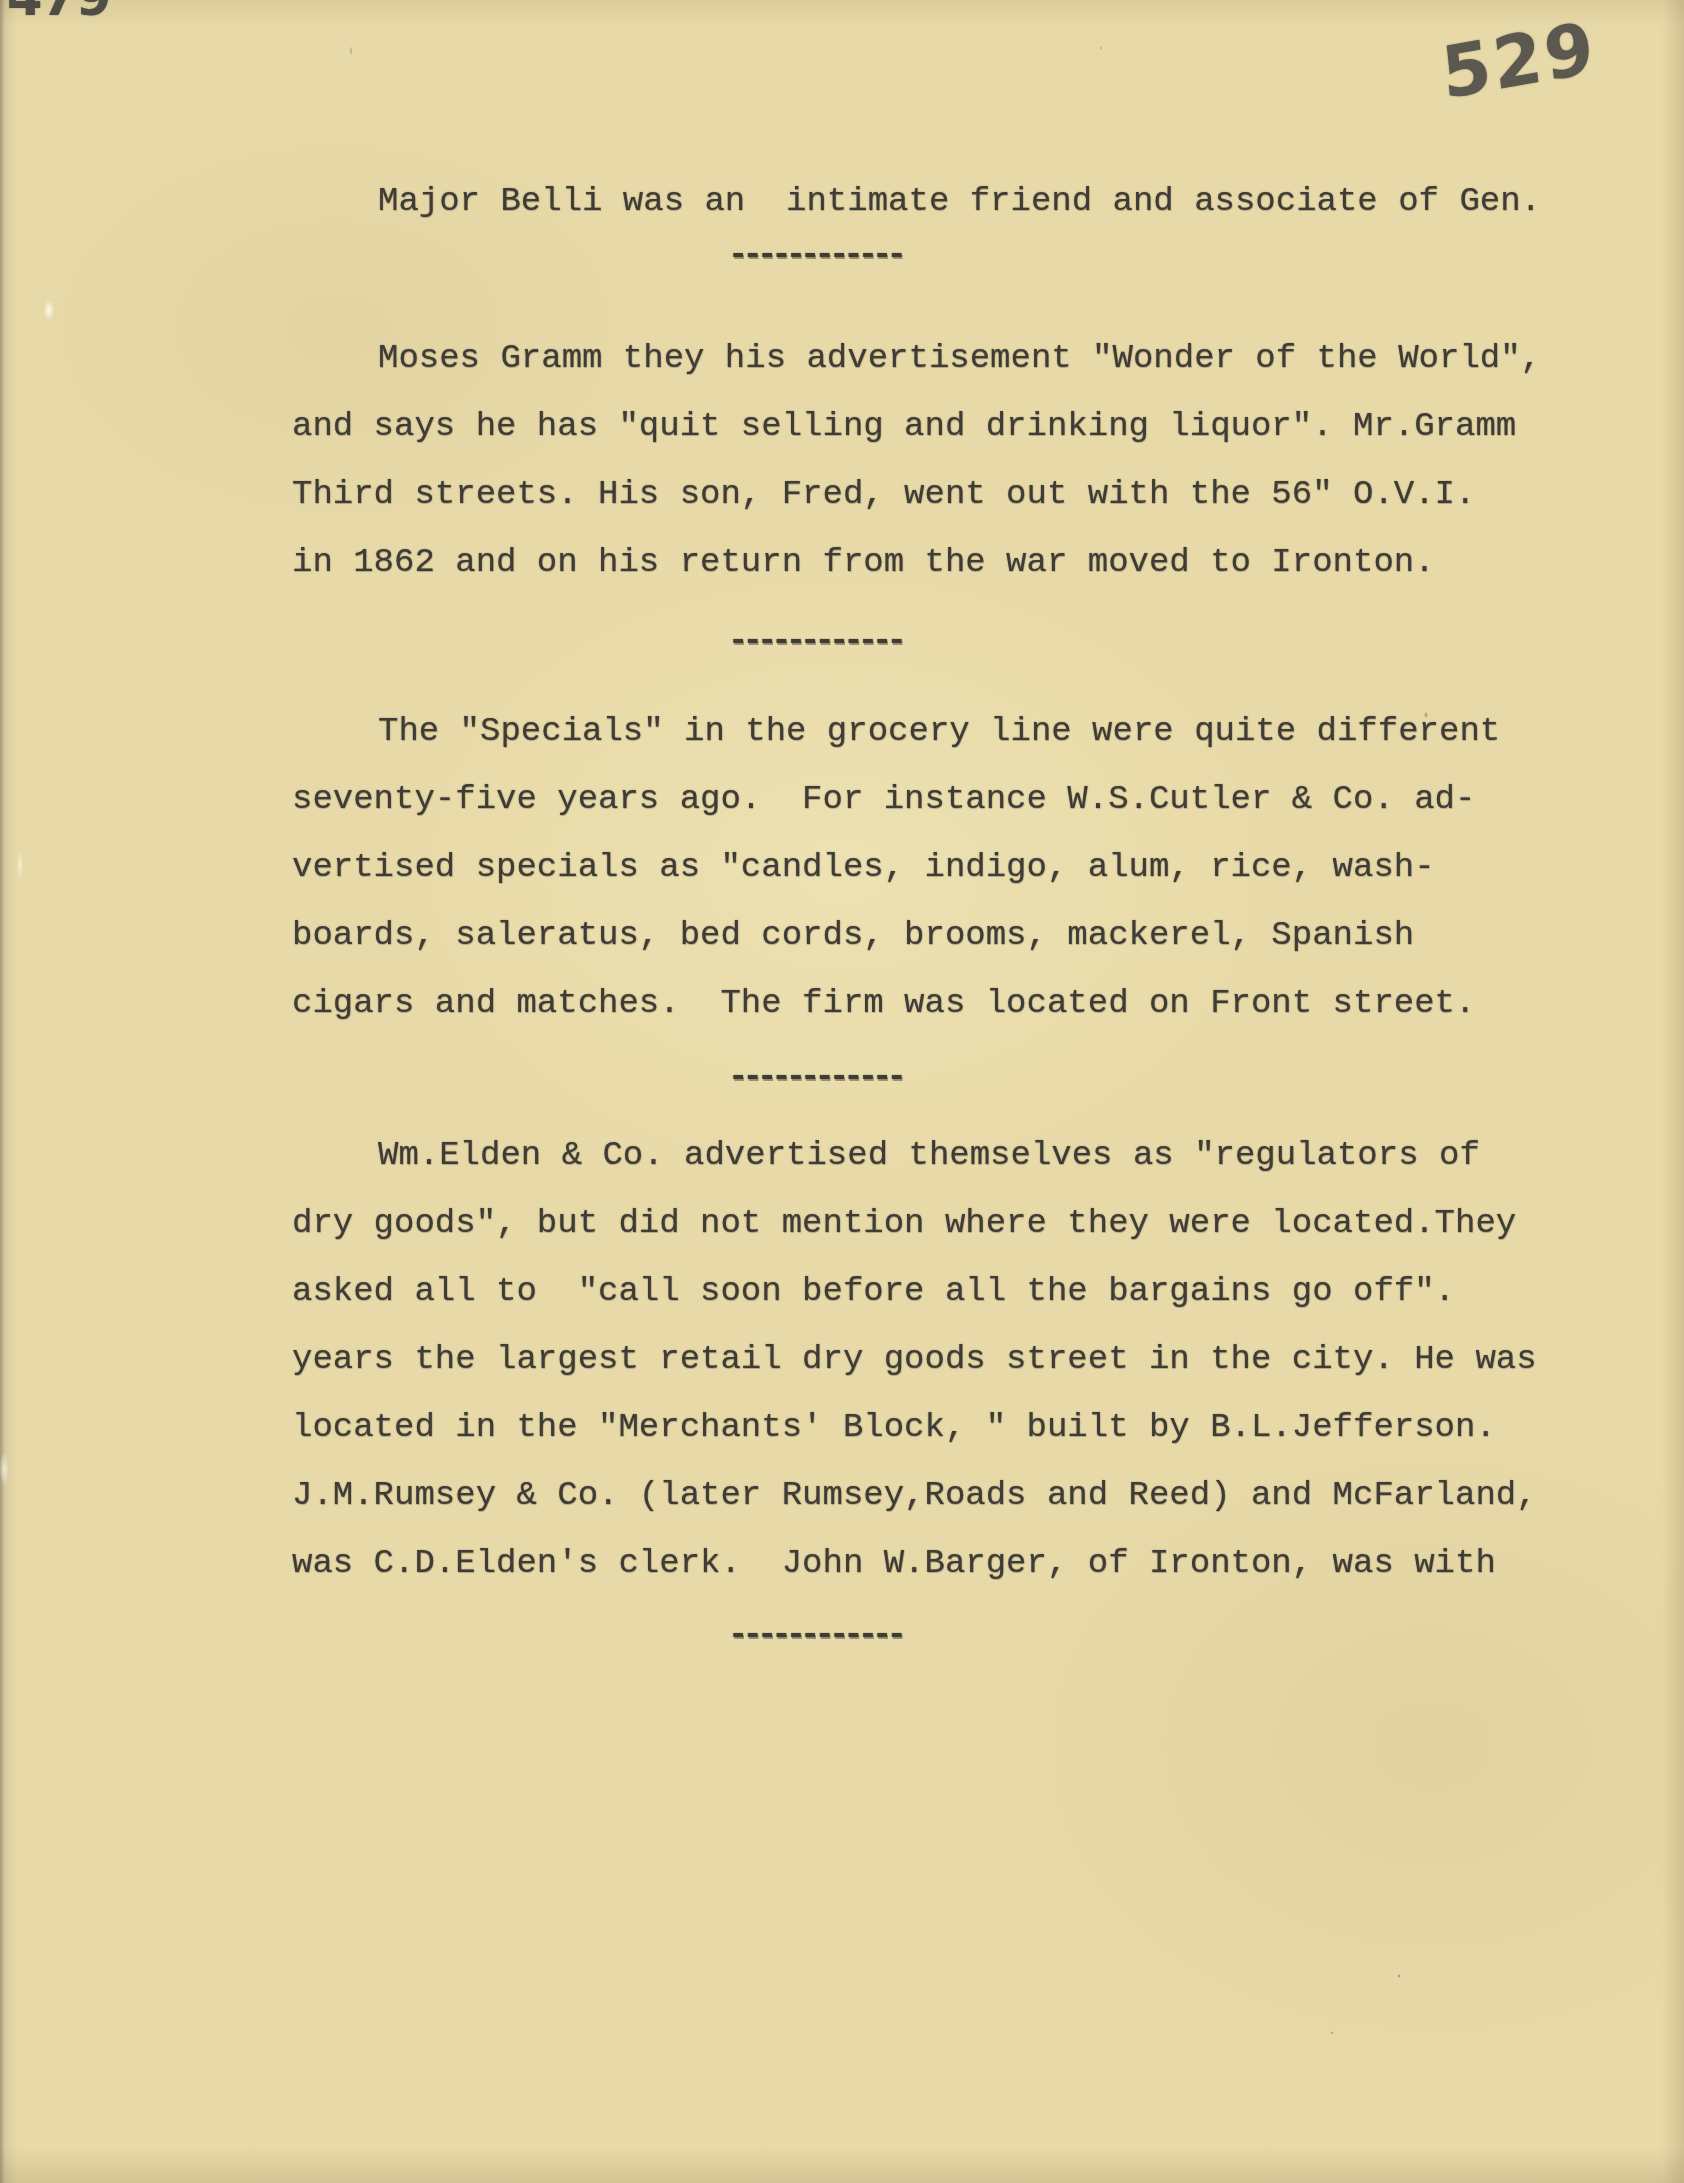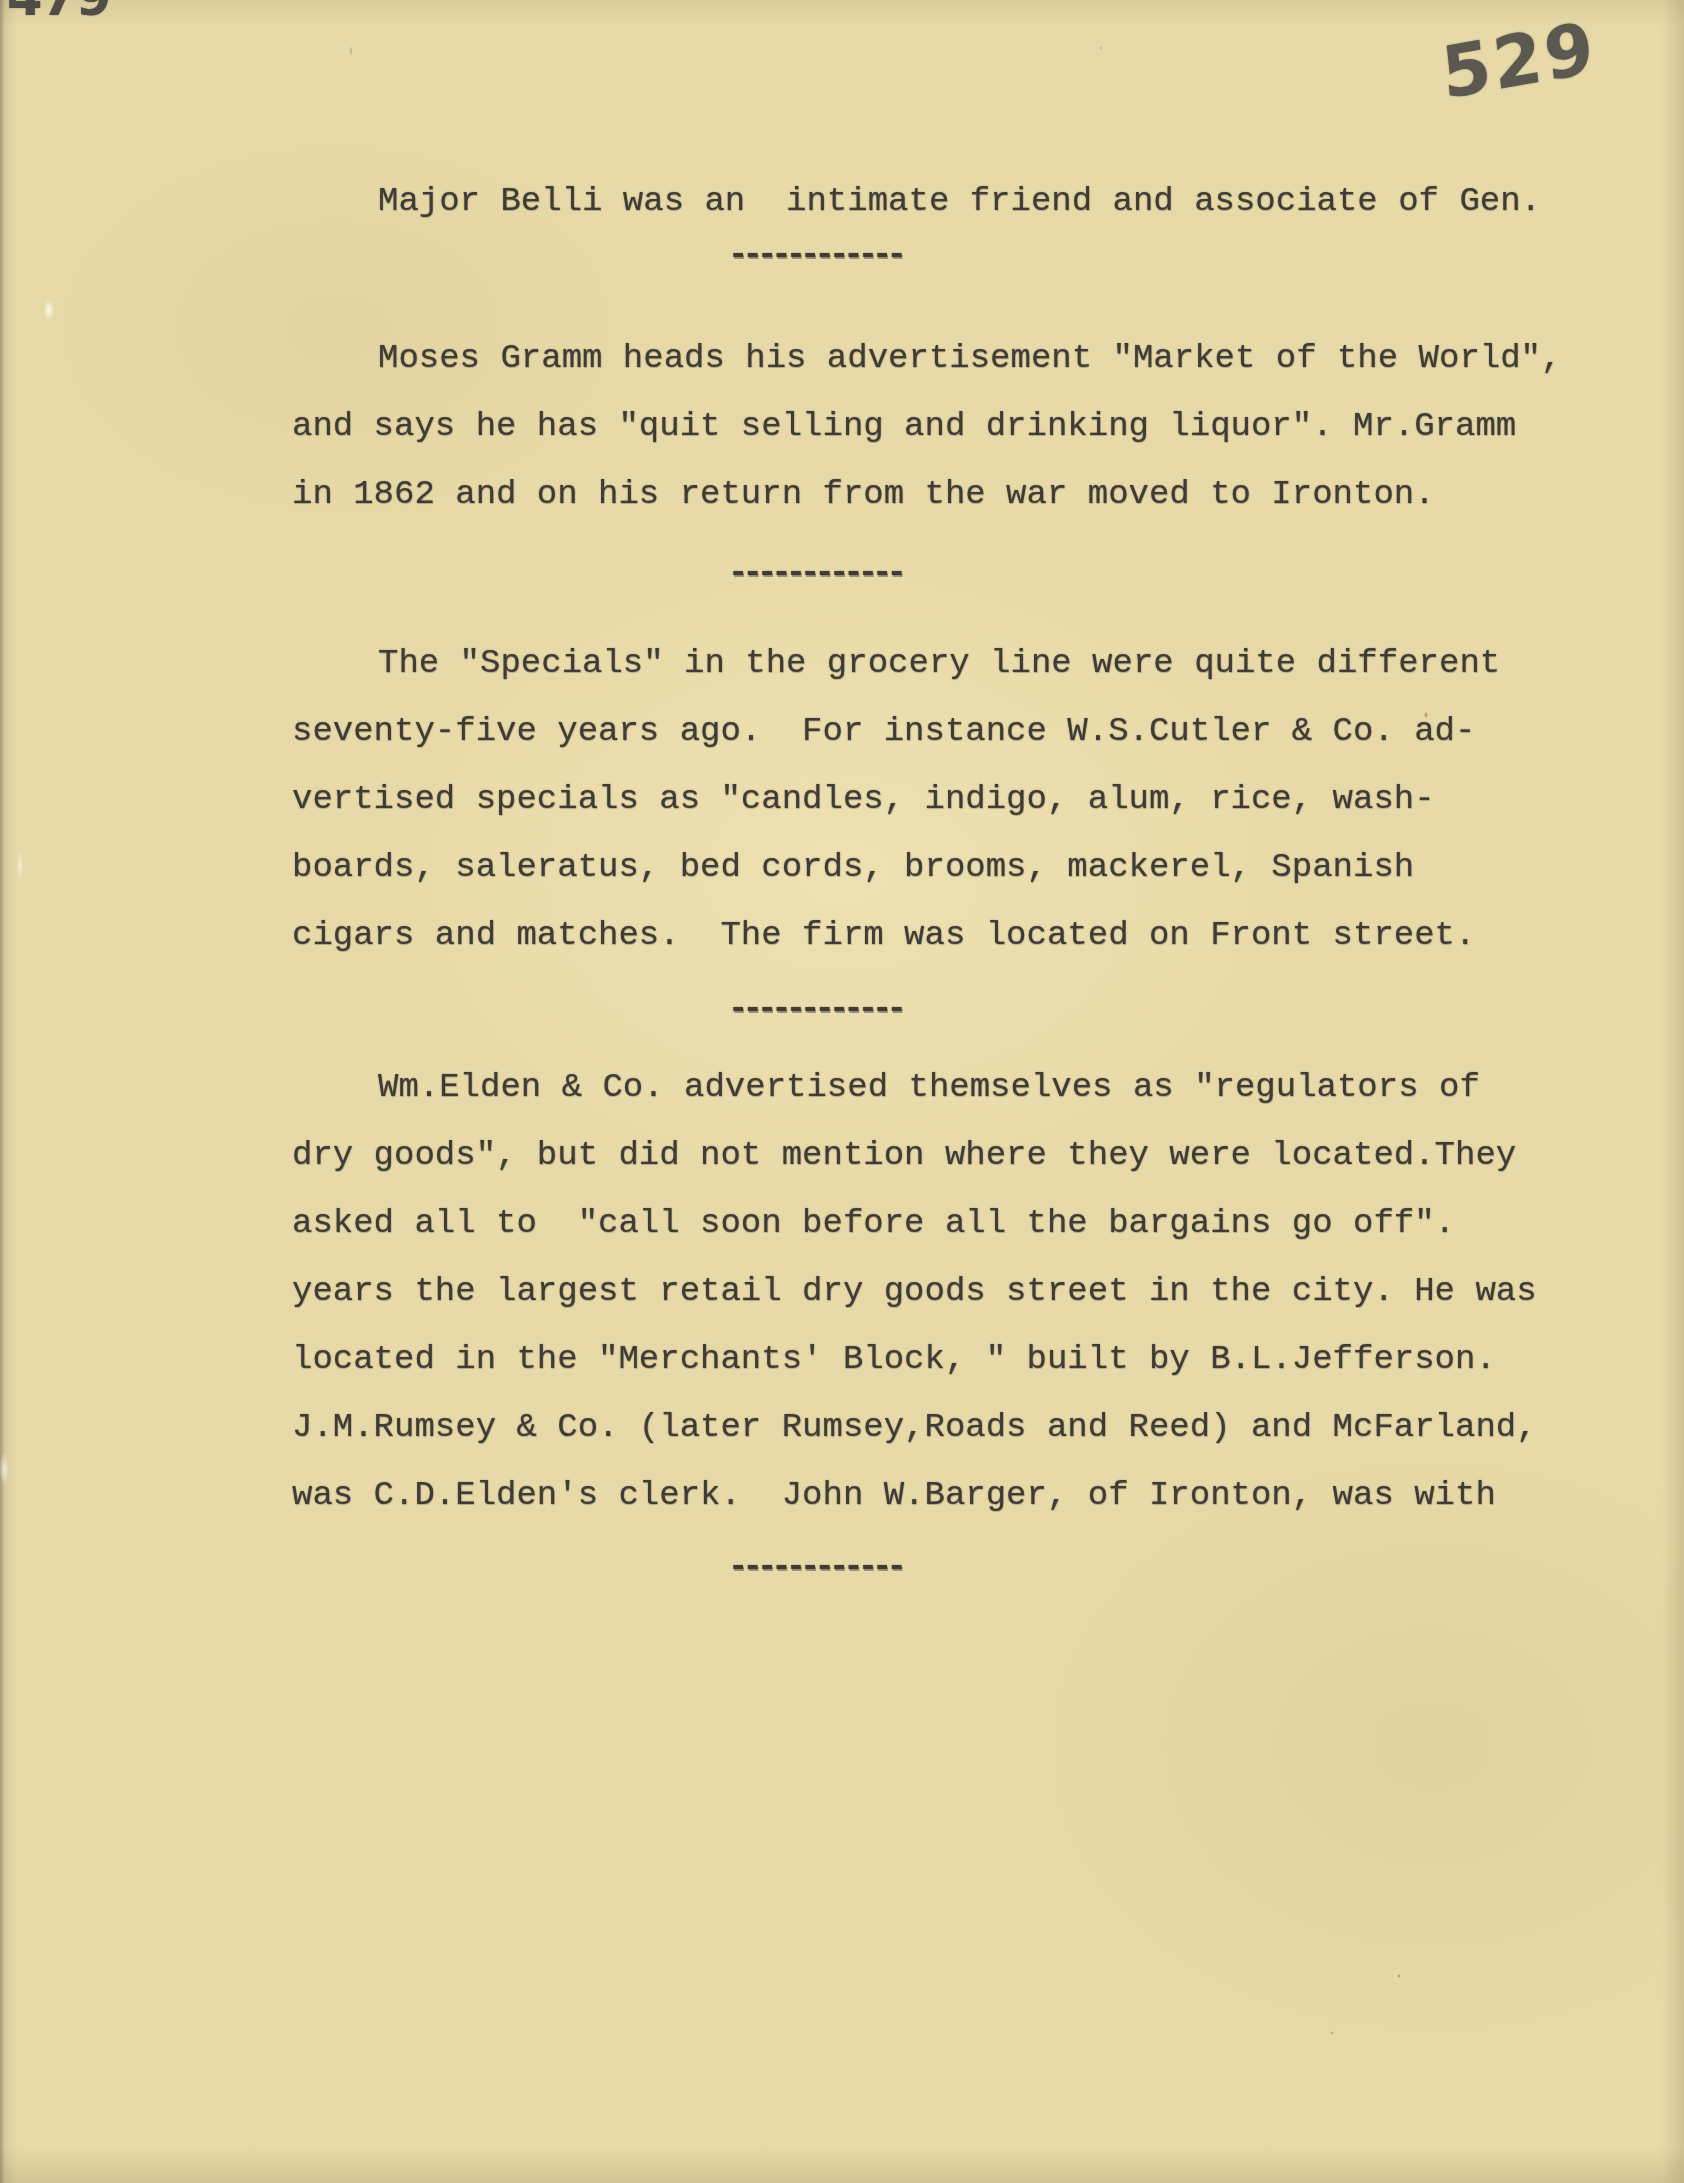--- a/index.html
+++ b/index.html
@@ -111,22 +111,23 @@
   <div class="stamp typed">479</div>
 
   <div class="handwritten">529</div>
 
   <div class="content typed">
 
     <div class="line indent">Major Belli was an  intimate friend and associate of Gen.</div>
 
     <div class="line sep sep-1">------------</div>
 
-    <div class="line indent">Moses Gramm heads his advertisement "Market of the World",</div>
+    <div class="line indent">Moses Gramm they his advertisement "Wonder of the World",</div>
     <div class="line">and says he has "quit selling and drinking liquor". Mr.Gramm</div>
+    <div class="line">Third streets. His son, Fred, went out with the 56" O.V.I.</div>
     <div class="line">in 1862 and on his return from the war moved to Ironton.</div>
 
     <div class="line sep sep-2">------------</div>
 
     <div class="line indent">The "Specials" in the grocery line were quite different</div>
     <div class="line">seventy-five years ago.  For instance W.S.Cutler &amp; Co. ad-</div>
     <div class="line">vertised specials as "candles, indigo, alum, rice, wash-</div>
     <div class="line">boards, saleratus, bed cords, brooms, mackerel, Spanish</div>
     <div class="line">cigars and matches.  The firm was located on Front street.</div>
 

